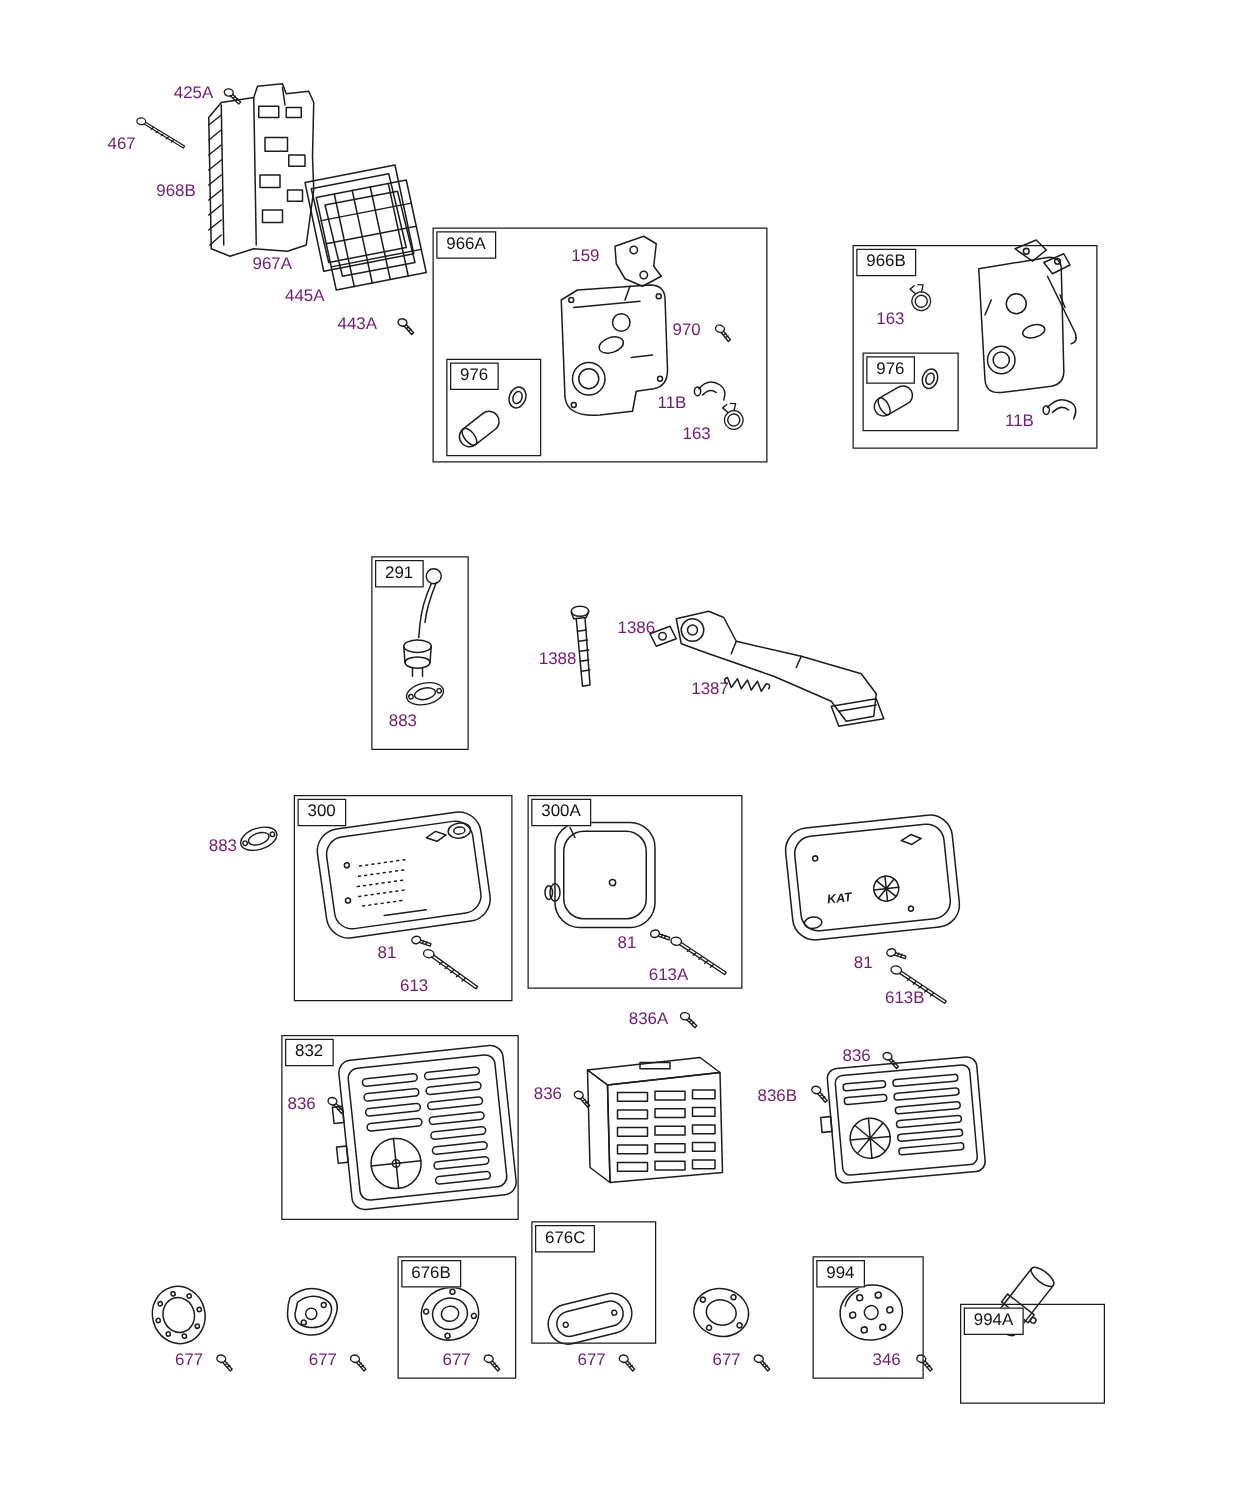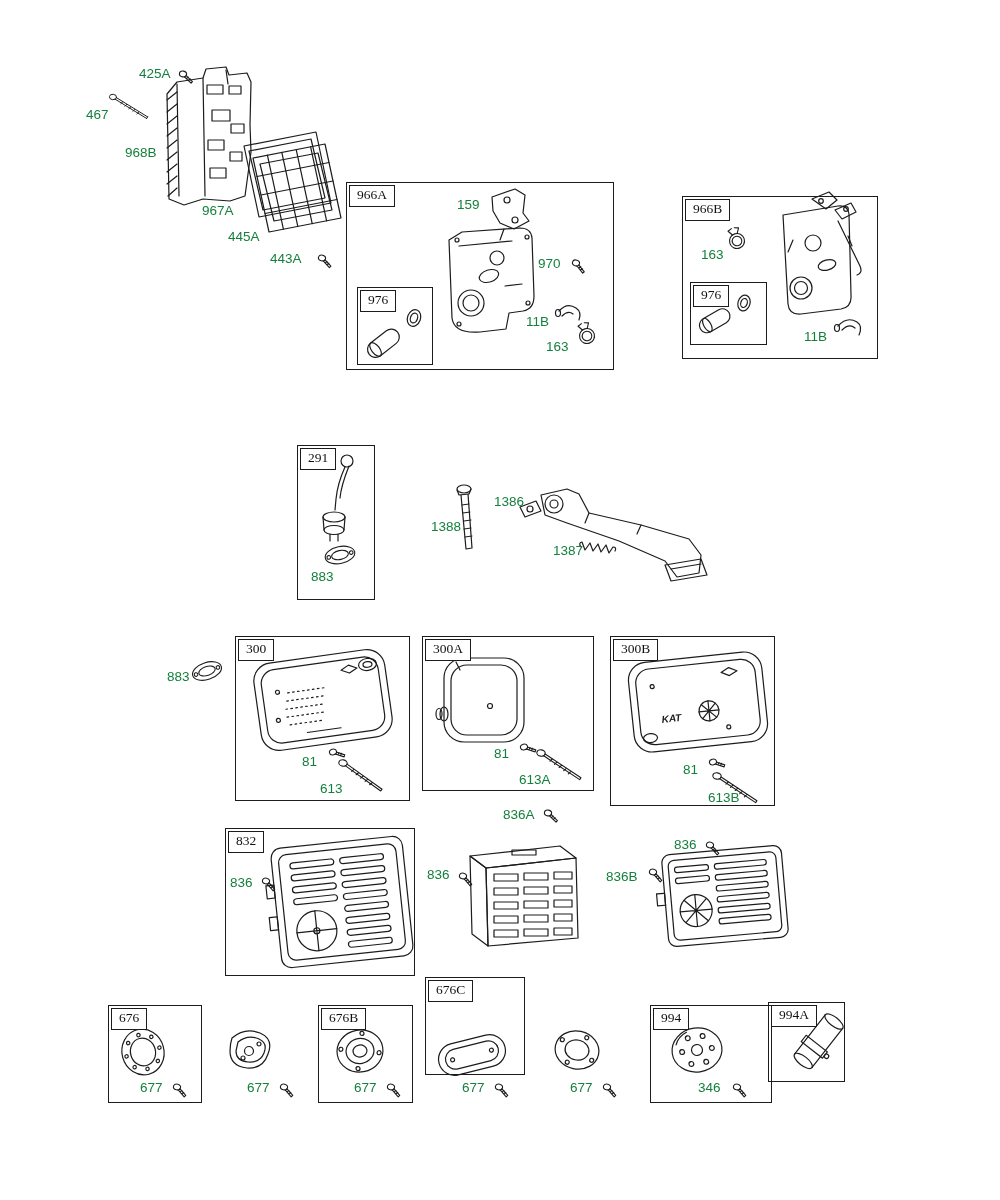--- a/index.html
+++ b/index.html
@@ -1,27 +1,27 @@
 <!DOCTYPE html>
 <html><head>
 <meta charset="utf-8">
 <title>Diagram</title>
 <style>
   * { margin:0; padding:0; box-sizing:border-box; }
   html,body { background:#ffffff; font-family:"Liberation Sans", sans-serif; }
   .sheet { position:relative; width:1000px; height:1200px; background:#ffffff; overflow:hidden; }
   .art { position:absolute; left:0; top:0; }
-  .gbox { position:absolute; border:1.5px solid #1c1c1c; background:transparent;font-family:Liberation Serif, serif; }
+  .gbox { position:absolute; border:1.5px solid #1c1c1c; background:transparent; }
   .tag {
     position:absolute; top:2px; left:2px;
     border:1.5px solid #1c1c1c; background:#ffffff;
     padding:1px 7px 2px; font-size:13.5px; color:#111; line-height:1.25;
     white-space:nowrap;
   }
-  .lbl { position:absolute; font-size:13.5px; color:#15803d; white-space:nowrap; }
+  .lbl { position:absolute; font-size:13.5px; color:#701a75; white-space:nowrap; }
 </style>
 </head>
 <body>
 
 <div class="sheet">
 
   <svg class="art" width="1000" height="1200" viewBox="0 0 1000 1200">
     <defs>
       <g id="screw" fill="none" stroke="#1c1c1c" stroke-width="1.1">
         <ellipse cx="0" cy="0" rx="3.6" ry="2.9"></ellipse>
@@ -370,39 +370,33 @@
   </div>
   <div class="gbox" style="left:297px;top:445px;width:78px;height:155px">
     <span class="tag">291</span>
   </div>
   <div class="gbox" style="left:235px;top:636px;width:175px;height:165px">
     <span class="tag">300</span>
   </div>
   <div class="gbox" style="left:422px;top:636px;width:172px;height:155px">
     <span class="tag">300A</span>
   </div>
-  <div class="gbox" style="left:610px;top:636px;width:165px;height:170px">
-    <span class="tag">300B</span>
-  </div>
   <div class="gbox" style="left:225px;top:828px;width:190px;height:148px">
     <span class="tag">832</span>
   </div>
-  <div class="gbox" style="left:108px;top:1005px;width:94px;height:98px">
-    <span class="tag">676</span>
-  </div>
   <div class="gbox" style="left:318px;top:1005px;width:95px;height:98px">
     <span class="tag">676B</span>
   </div>
   <div class="gbox" style="left:425px;top:977px;width:100px;height:98px">
     <span class="tag">676C</span>
   </div>
-  <div class="gbox" style="left:650px;top:1005px;width:122px;height:98px">
+  <div class="gbox" style="left:650px;top:1005px;width:89px;height:98px">
     <span class="tag">994</span>
   </div>
-  <div class="gbox" style="left:768px;top:1002px;width:77px;height:80px">
+  <div class="gbox" style="left:768px;top:1043px;width:116px;height:80px">
     <span class="tag">994A</span>
   </div>
 
   <span class="lbl" style="left:139px;top:66px">425A</span>
   <span class="lbl" style="left:86px;top:107px">467</span>
   <span class="lbl" style="left:125px;top:145px">968B</span>
   <span class="lbl" style="left:202px;top:203px">967A</span>
   <span class="lbl" style="left:228px;top:229px">445A</span>
   <span class="lbl" style="left:270px;top:251px">443A</span>
 

